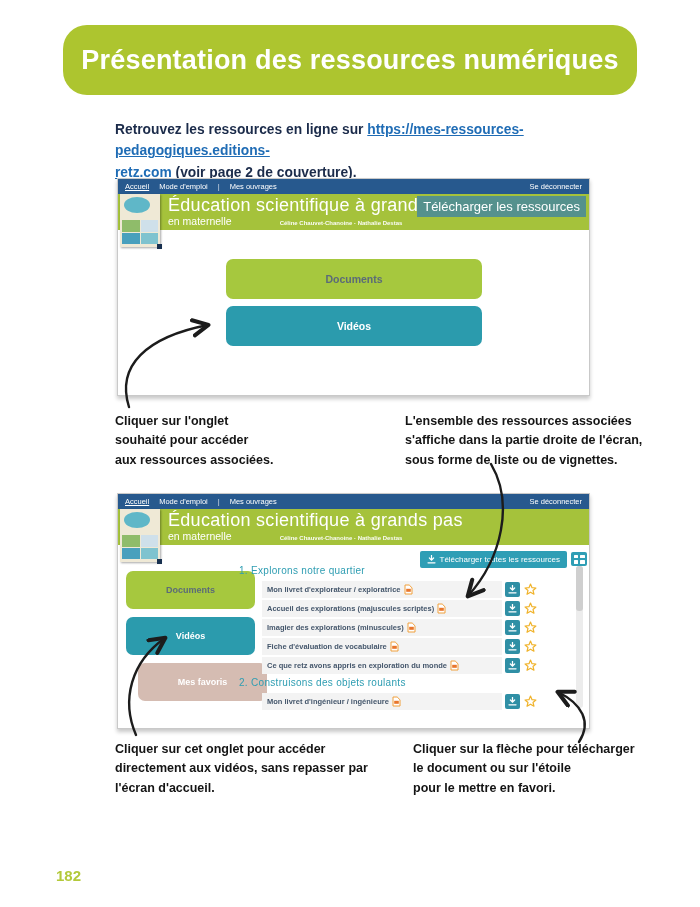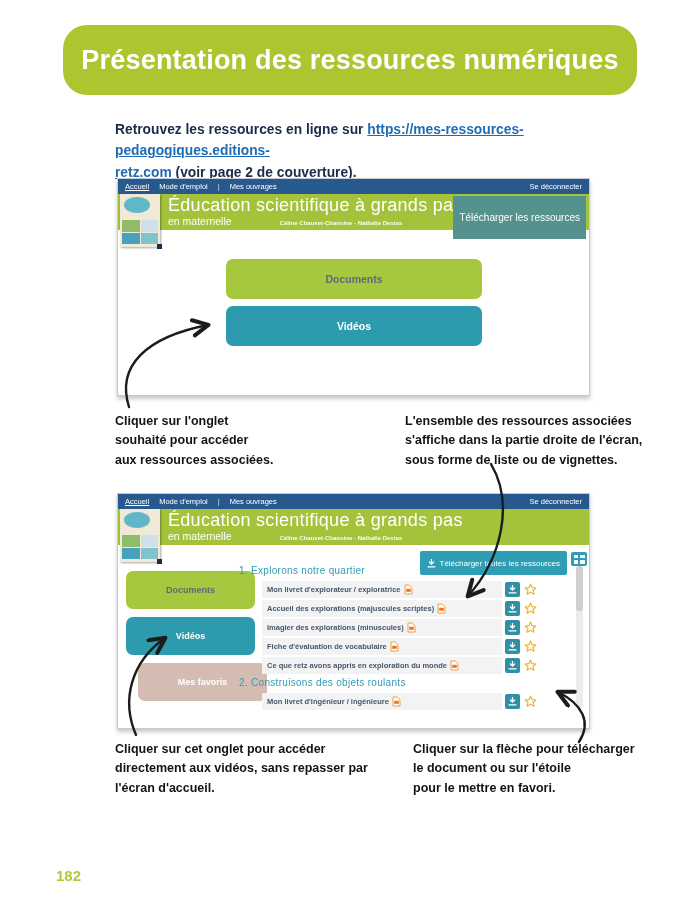--- a/index.html
+++ b/index.html
@@ -69,33 +69,33 @@
   .cover .thumbs div { width:100%; height:100%; }
   .cover .t1 { background:#8fbc6a; } .cover .t2 { background:#cfe0ea; }
   .cover .t3 { background:#49a0bd; } .cover .t4 { background:#7fc3cf; }
   .cover .dot {
     position:absolute; right:-2px; bottom:-2px; width:5px; height:5px; background:#17304f;
   }
 
   
   .dl-res-btn {
     position:absolute; top:2px; right:3px; background:#55918d; color:#fff;
-    font-size:10px; padding:16px 6px; border:none; cursor:pointer;
+    font-size:13px; padding:3px 6px; border:none; cursor:pointer;
   }
   .bigbtn {
     position:absolute; left:108px; width:256px; height:40px; border-radius:7px;
     display:flex; align-items:center; justify-content:center;
     font-weight:bold; font-size:10.5px; border:none; cursor:pointer;
   }
   #btn-documents { top:80px; background:#a6c83e; color:#5b6b78; }
   #btn-videos   { top:127px; background:#2b9bad; color:#fff; }
 
   
   .dl-all-btn {
-    position:absolute; top:57px; right:22px; height:24px;
+    position:absolute; top:57px; right:22px; height:17px;
     background:#2f9eb5; color:#fff; font-size:8px; border:none; border-radius:2px;
     display:flex; align-items:center; gap:4px; padding:0 7px; cursor:pointer;
   }
   .grid-icon {
     position:absolute; top:58px; right:2px; width:16px; height:14px;
     background:#2f9eb5; border-radius:2px; cursor:pointer;
     display:grid; grid-template-columns:1fr 1fr; grid-template-rows:1fr 1fr;
     gap:1.5px; padding:2.5px;
   }
   .grid-icon div { background:#fff; border-radius:0.5px; }

